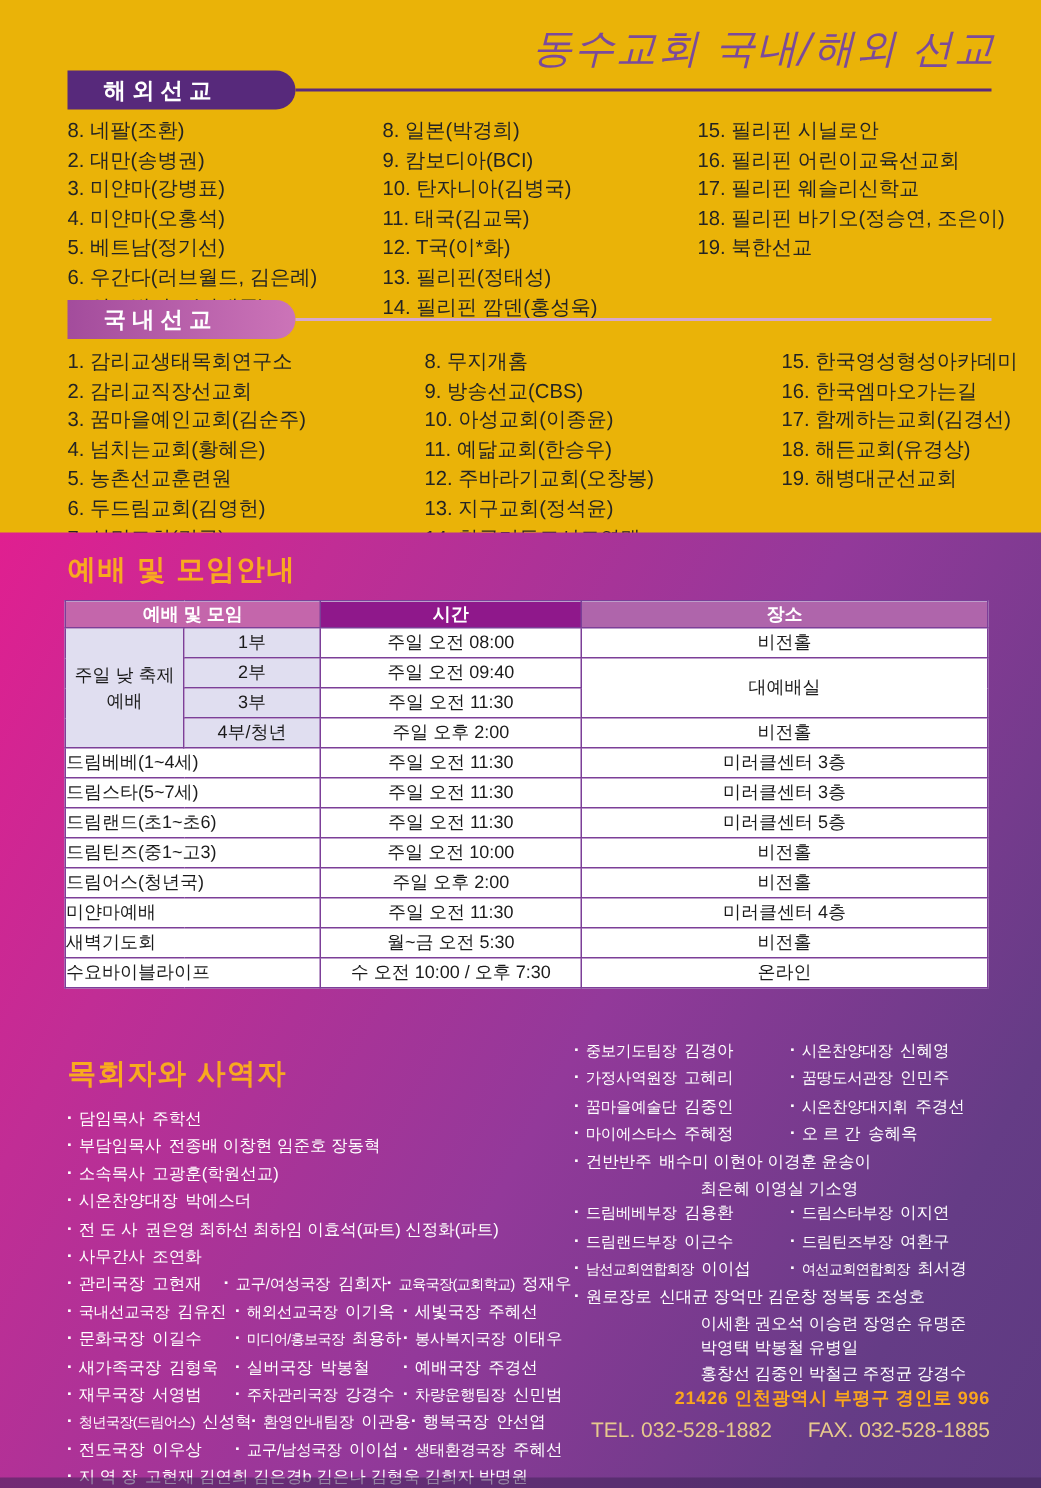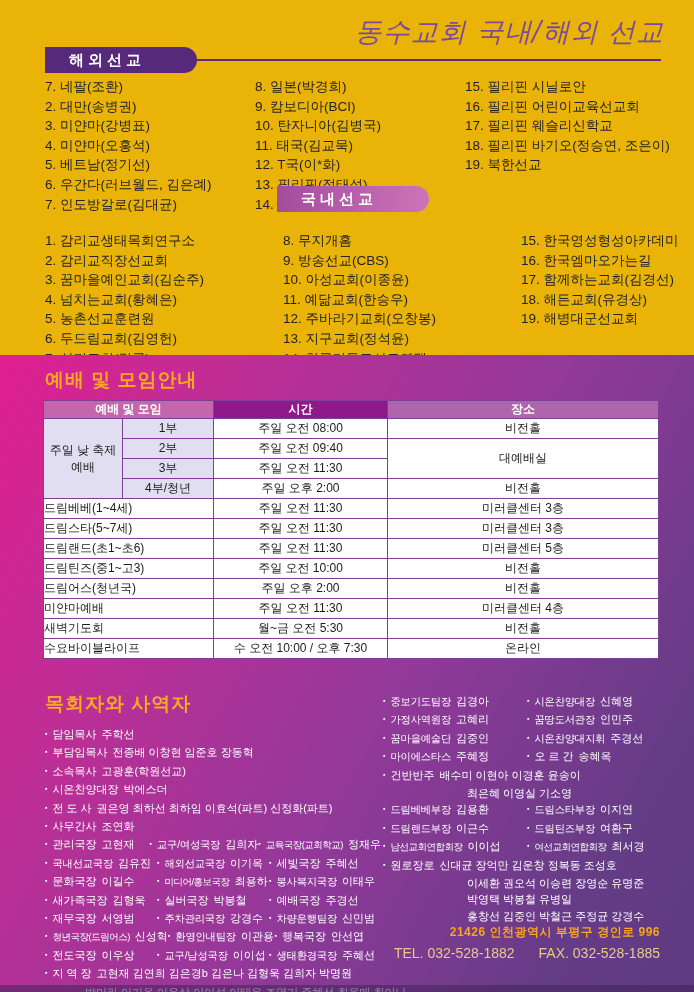--- a/index.html
+++ b/index.html
@@ -5,21 +5,21 @@
   * { margin:0; padding:0; box-sizing:border-box; }
   body { background:#888; font-family:"Liberation Sans", sans-serif; }
   .page { position:relative; width:694px; height:992px; background:#eab308; overflow:hidden; margin:0 auto; }
 
   
   .main-title { position:absolute; top:14px; right:30px; font-family:"DejaVu Serif", serif;
                 font-style:italic; font-size:27px; color:#7b4a9b; letter-spacing:1px; }
 
   .badge-row { position:absolute; left:45px; right:33px; display:flex; align-items:center; }
   #overseas-row { top:47px; }
-  #domestic-row { top:186px;flex-direction:column; }
+  #domestic-row { top:200px; }
   .badge { height:26px; min-width:152px; padding-left:24px; display:flex; align-items:center;
            color:#fff; font-size:15px; font-weight:bold; letter-spacing:4px;
            border-radius:0 13px 13px 0; }
   .badge.dark { background:#57297b; }
   .badge.pink { background:linear-gradient(90deg,#a34c9c,#cc74b8); }
   .rule { flex:1; height:2px; }
   .rule.dark { background:#5b2a7e; }
   .rule.pink { background:#d6a8cc; }
 
   .mission-list { position:absolute; left:45px; right:10px; display:flex;
@@ -44,21 +44,21 @@
   table.worship td { height:20px; background:#fff; }
   .h1 { background:#c466ab; }
   .h2 { background:#8f188b; }
   .h3 { background:#af65ab; }
   td.grp, td.part { background:#e0def0 !important; }
   td.grp { white-space:pre-line; line-height:17px; }
   td.plain { text-align:left; padding-left:7px; }
 
   
   #staff-left { position:absolute; left:45px; top:336px; width:336px; }
-  #staff-title { margin-bottom:9px; }
+  #staff-title { margin-bottom:9px;margin-top:12px; }
   #staff-right { position:absolute; left:383px; top:338px; width:288px; }
   .staff-line { display:flex; align-items:baseline; line-height:16.4px; font-size:11px;
                 color:#ffffff; white-space:nowrap; }
   .staff-line.cont { display:block; }
   #staff-left .cont { padding-left:40px; }
   #staff-right .cont { padding-left:84px; }
   .seg { flex:1; display:flex; gap:5px; align-items:baseline; }
   .seg:only-child { flex:0 0 auto; }
   .bullet { font-size:7px; transform:translateY(-2px); }
   .role.c1 { font-size:10.3px; letter-spacing:-0.2px; }
@@ -76,21 +76,21 @@
 
   <div class="main-title">동수교회 국내/해외 선교</div>
 
   <div class="badge-row" id="overseas-row">
     <div class="badge dark">해외선교</div>
     <div class="rule dark"></div>
   </div>
   <div class="mission-list" id="overseas-list">
     <div class="mcol">
 
-    <div class="mitem">7. 네팔(조환)</div>
+    <div class="mitem">8. 네팔(조환)</div>
         <div class="mitem">2. 대만(송병권)</div>
         <div class="mitem">3. 미얀마(강병표)</div>
         <div class="mitem">4. 미얀마(오홍석)</div>
         <div class="mitem">5. 베트남(정기선)</div>
         <div class="mitem">6. 우간다(러브월드, 김은례)</div>
         <div class="mitem">7. 인도방갈로(김대균)</div>
       </div>
     <div class="mcol">
 
     <div class="mitem">8. 일본(박경희)</div>

